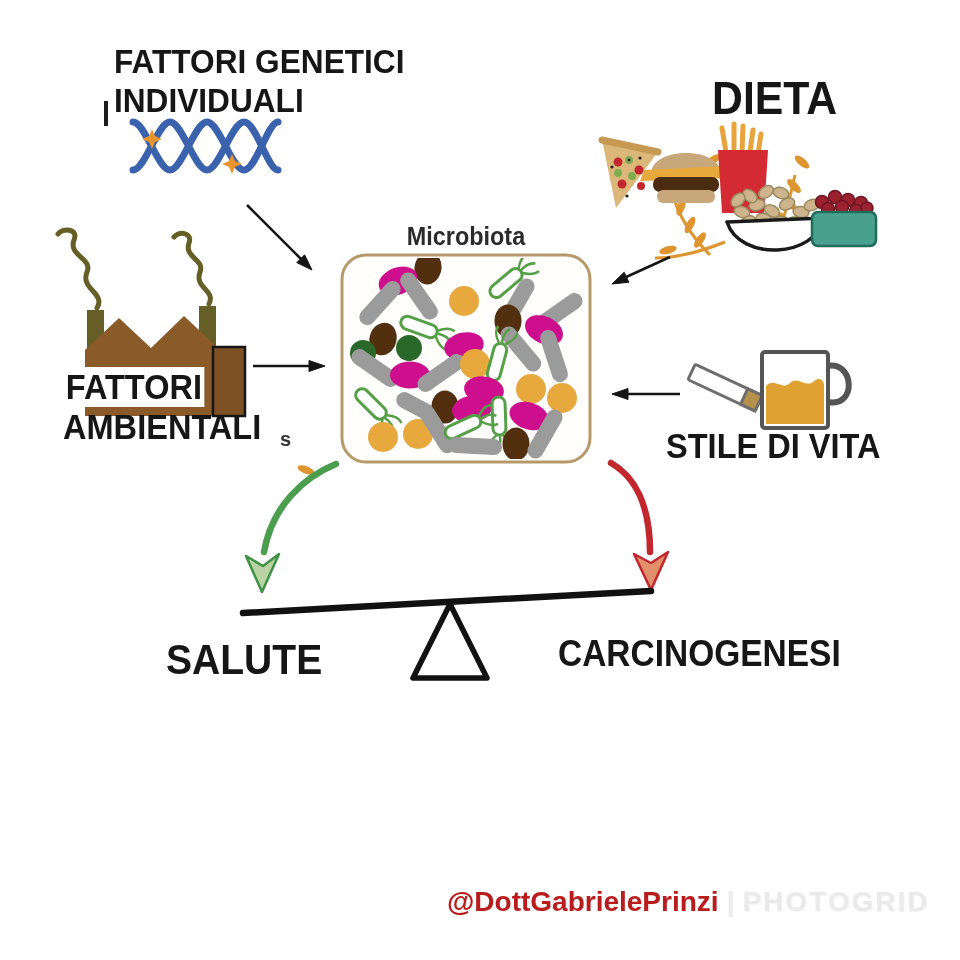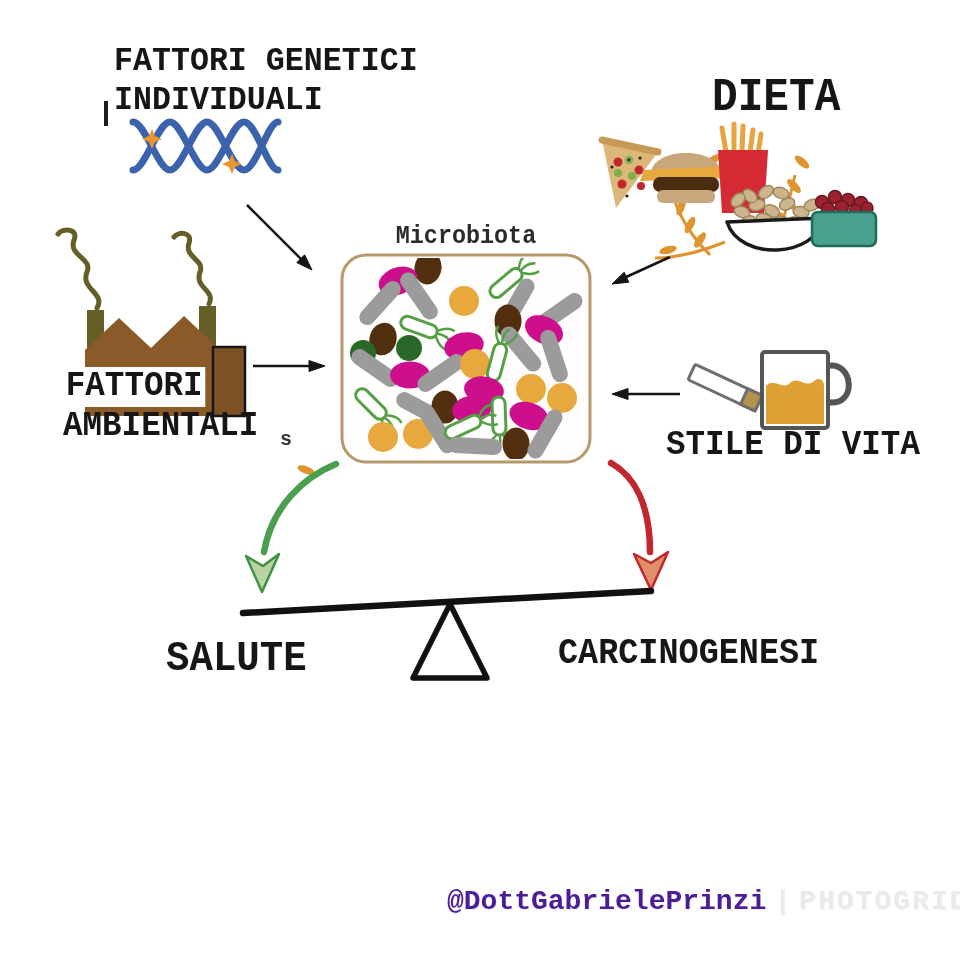--- a/index.html
+++ b/index.html
@@ -1,34 +1,34 @@
 <!DOCTYPE html>
 <html><head>
 <meta charset="utf-8">
 <style>
   html,body{margin:0;padding:0;background:#ffffff;}
   #canvas{position:relative;width:960px;height:960px;background:#ffffff;overflow:hidden;
-          font-family:Liberation Mono, monospace;}
+          font-family:Liberation Sans, sans-serif;}
   #art{position:absolute;left:0;top:0;}
   .label{position:absolute;font-weight:bold;color:#161616;white-space:nowrap;
          transform-origin:left top;transform:scaleX(.93);line-height:1.14;}
   #lbl-genetics{left:114px;top:42px;font-size:34px;}
   #lbl-dieta{left:712px;top:72px;font-size:46px;}
   #lbl-env{left:63px;top:367px;font-size:35px;}
   #lbl-env .bg{background:#ffffff;display:inline-block;padding:0 3px;}
   #lbl-env-stray{left:280px;top:428px;font-size:20px;font-weight:bold;color:#333;position:absolute;}
   #lbl-lifestyle{left:666px;top:426px;font-size:35px;}
   #lbl-microbiota{left:342px;top:222px;width:248px;text-align:center;font-size:26px;
                   font-weight:600;color:#2b2b2b;transform-origin:center top;transform:scaleX(.9);}
   #lbl-salute{left:166px;top:636px;font-size:42px;}
   #lbl-carcino{left:558px;top:633px;font-size:36px;}
   #artifact-tick{position:absolute;left:104px;top:101px;width:4px;height:25px;background:#1c1c1c;}
   #watermark{position:absolute;left:447px;top:886px;font-size:28px;font-weight:bold;
              white-space:nowrap;text-shadow:1px 1px 0 #f4f4f4;}
-  #watermark .handle{color:#4c1d95;}
+  #watermark .handle{color:#b91c1c;}
   #watermark .sep{color:#ececec;padding:0 8px;}
   #watermark .brand{color:#eaeaea;letter-spacing:2px;}
 </style>
 </head>
 <body>
 
 <div id="canvas">
 
   <svg id="art" width="960" height="960" viewBox="0 0 960 960">
     <defs>

